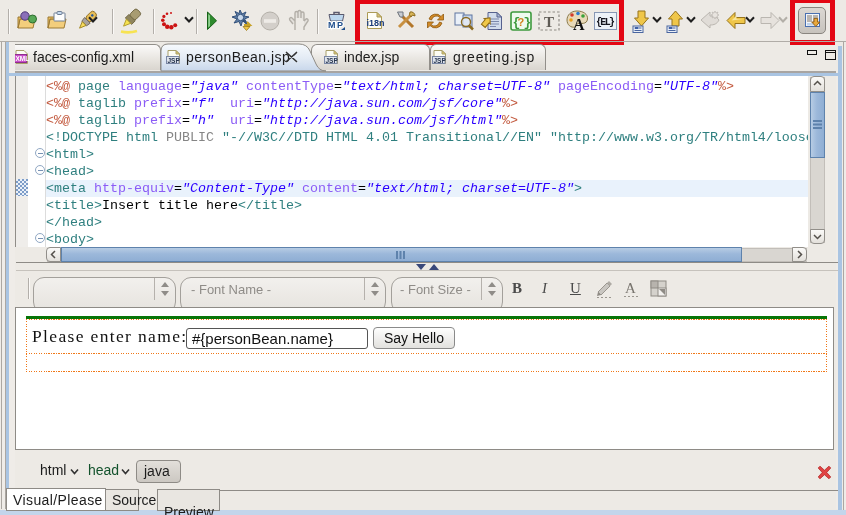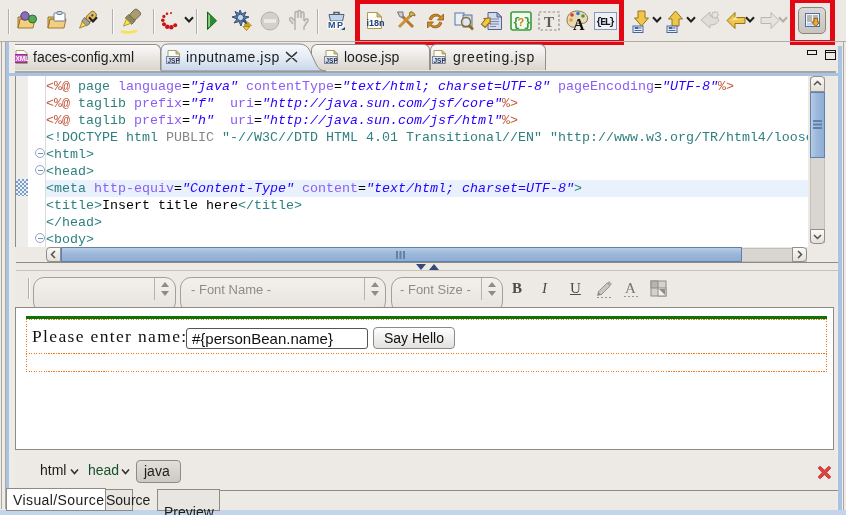--- a/index.html
+++ b/index.html
@@ -228,22 +228,22 @@
     <defs>
       <linearGradient id="atg" x1="0" y1="0" x2="0" y2="1">
         <stop offset="0" stop-color="#F7FAFD"></stop>
         <stop offset="0.55" stop-color="#E2EAF4"></stop>
         <stop offset="1" stop-color="#C8D7EB"></stop>
       </linearGradient>
     </defs>
     <path d="M1 29 L1 9 Q1 2 8 2 L139 2 Q147 2 150 9 L156 22 Q159 29 166 29 Z" fill="url(#atg)" stroke="#8E8B86" stroke-width="1"></path>
   </svg>
 <div class="tabtxt" style="left:33px;top:49px">faces-config.xml</div>
-<div class="tabtxt" style="left:186px;top:49px;letter-spacing:0.5px">inputname.jsp</div>
-<div class="tabtxt" style="left:344px;top:49px">loose.jsp</div>
+<div class="tabtxt" style="left:186px;top:49px;letter-spacing:0.5px">personBean.jsp</div>
+<div class="tabtxt" style="left:344px;top:49px">index.jsp</div>
 <div class="tabtxt" style="left:453px;top:49px;letter-spacing:0.8px">greeting.jsp</div>
 <svg style="left:14px;top:50px" width="15" height="14" viewBox="0 0 15 14">
     <path d="M2 0.5 H10 L13.5 4 V13.5 H2 Z" fill="#FDFDF4" stroke="#A89F6A"></path>
     <rect x="0.5" y="4.5" width="12" height="8" fill="#C94FC9" stroke="#8E2F8E"></rect>
     <text x="1.5" y="11" font-size="6.5" font-weight="bold" fill="#fff" font-family="Liberation Sans">XML</text>
   </svg>
 <svg style="left:166px;top:50px" width="16" height="14" viewBox="0 0 16 14">
     <path d="M2 0.5 H10 L13.5 4 V13.5 H2 Z" fill="#FDFDF4" stroke="#A89F6A"></path>
     <path d="M10 0.5 L13.5 4 H10 Z" fill="#E4C967" stroke="#A89F6A"></path>
     <rect x="0.5" y="6.5" width="12.5" height="7" fill="#DFE4EC" stroke="#7A87A5"></rect>
@@ -385,21 +385,21 @@
 <svg style="left:121px;top:468px" width="9" height="7" viewBox="0 0 9 7">
     <path d="M1 1.5 L4.5 5.5 L8 1.5" fill="none" stroke="#333" stroke-width="1.6"></path>
   </svg>
 <div class="a" style="left:136px;top:460px;width:45px;height:23px;background:linear-gradient(#E2DFDA,#CCC8C2);border:1px solid #8E8B86;border-radius:4px"></div>
 <div class="a" style="left:144px;top:463px;font-size:14px;color:#1c1c1c">java</div>
 <svg style="left:817px;top:465px" width="15" height="15" viewBox="0 0 15 15">
     <path d="M2.5 0.5 L7.5 5 L12.5 0.5 L14.5 2.5 L10 7.5 L14.5 12.5 L12.5 14.5 L7.5 10 L2.5 14.5 L0.5 12.5 L5 7.5 L0.5 2.5 Z" fill="#E04343" stroke="#B02020" stroke-width="0.8" transform="scale(0.9) translate(0.8,0.8)"></path>
   </svg>
 
 <div class="a" style="left:220px;top:490px;width:618px;height:1px;background:#8E8B86"></div>
-<div class="btab" style="left:99px;width:34px">
+<div class="btab" style="left:105px;width:34px">
     <span style="position:absolute;left:6px;top:2px">Source</span>
   </div>
 <div class="btab" style="left:157px;width:63px">
     <span style="position:absolute;left:6px;top:14px">Preview</span>
   </div>
 <div class="btab" style="left:6px;width:100px;background:#fff;top:488px;height:23px">
-    <span style="position:absolute;left:6px;top:3px;letter-spacing:0.4px">Visual/Source</span>
+    <span style="position:absolute;left:6px;top:3px;letter-spacing:0.4px">Visual/Please</span>
   </div>
 
 </body></html>

